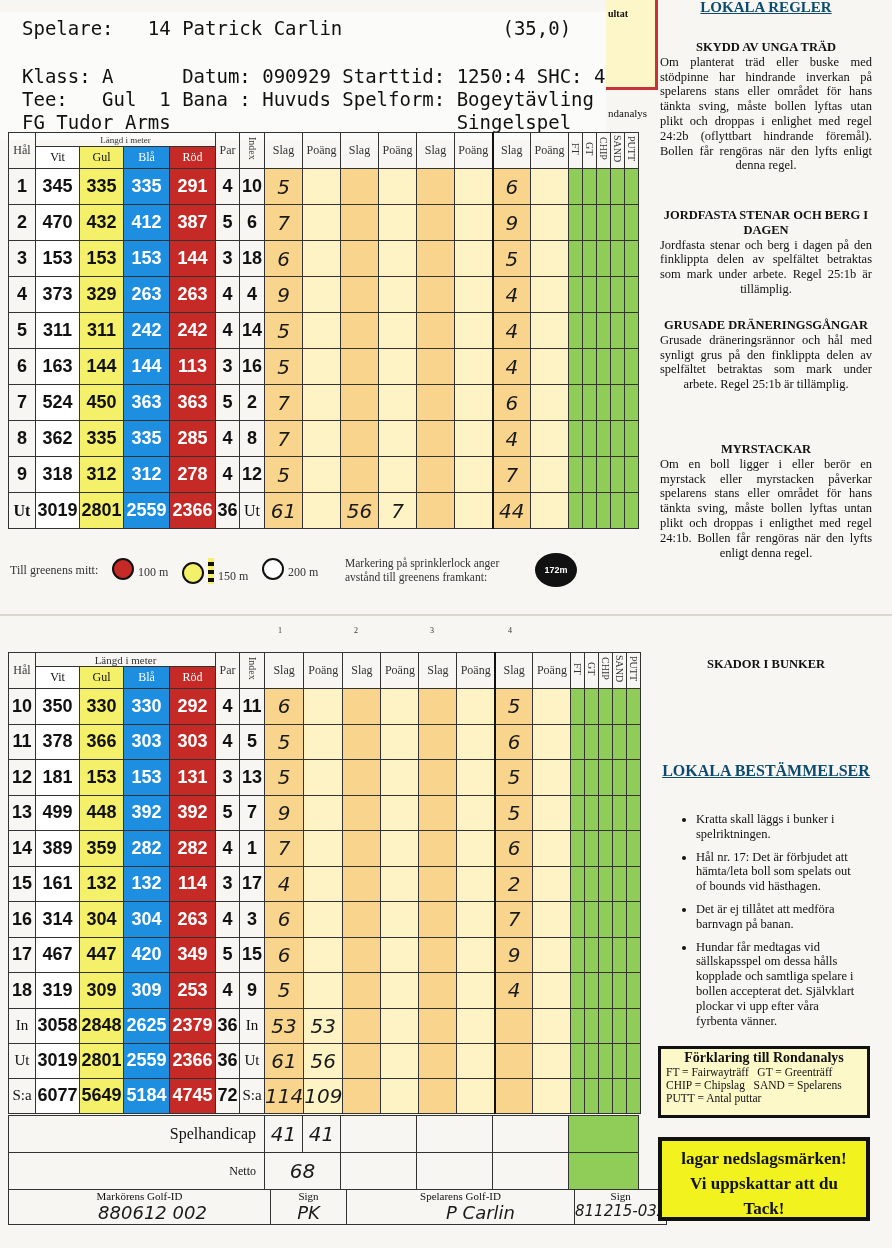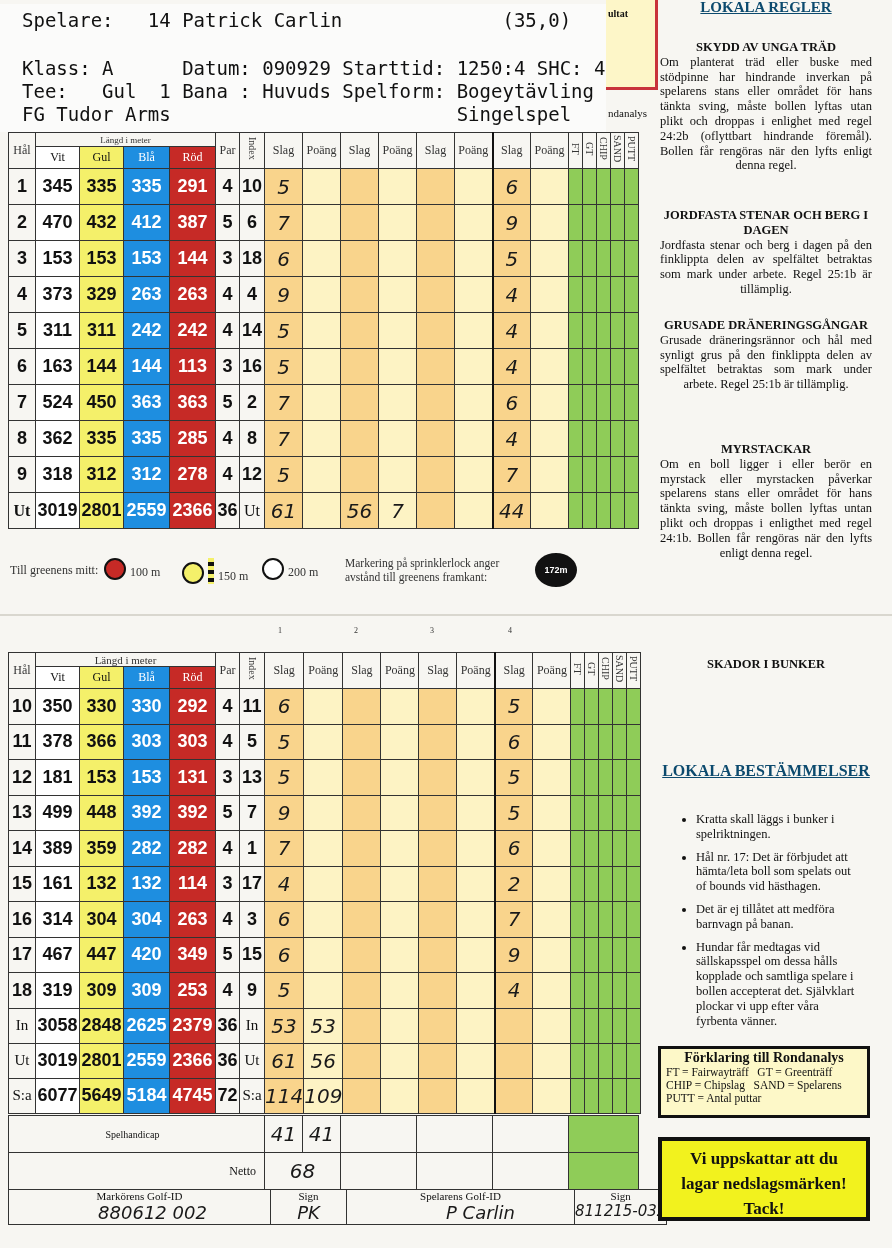--- a/index.html
+++ b/index.html
@@ -1,17 +1,17 @@
 <!DOCTYPE html>
 <html><head>
 <meta charset="utf-8">
 <style>
   html,body{margin:0;padding:0;}
   body{width:892px;height:1248px;background:#f7f6f2;position:relative;overflow:hidden;font-family:"Liberation Serif",serif;color:#111;}
-  .hdr{position:absolute;left:0;top:4px;width:606px;height:128px;background:#fbfbfa;font-family:"DejaVu Sans Mono",monospace;font-size:19px;line-height:23.5px;color:#111;}
+  .hdr{position:absolute;left:0;top:12px;width:606px;height:128px;background:#fbfbfa;font-family:"DejaVu Sans Mono",monospace;font-size:19px;line-height:23.5px;color:#111;}
   .hdr .ln{position:absolute;left:22px;white-space:pre;}
   .resbox{position:absolute;left:606px;top:0;width:52px;height:90px;background:#fdf6c8;border:3px solid #c8333a;border-left:none;border-top:none;box-sizing:border-box;font-size:10px;font-weight:bold;padding:8px 0 0 2px;}
   .rondhdr{position:absolute;left:606px;top:95px;width:52px;height:40px;font-size:11px;text-align:left;padding:12px 0 0 2px;box-sizing:border-box;}
 
   table.sc{position:absolute;border-collapse:collapse;table-layout:fixed;}
   table.sc td{border:1px solid #333;padding:0;text-align:center;overflow:hidden;white-space:nowrap;}
   .hh{font-size:12px;color:#333;}
   .num{font-family:"Liberation Sans",sans-serif;font-weight:bold;font-size:18px;}
   .c-vit{background:#fff;}
   .c-gul{background:#f4f06a;}
@@ -331,21 +331,21 @@
     <td class="c-green"></td>
     <td class="c-green"></td>
   </tr>
 </tbody>
   </table>
 
 <div class="legend">
   <div class="it" style="left:0;top:5px">
       <span>Till greenens mitt:</span>
     </div>
-  <div class="it" style="left:94px">
+  <div class="it" style="left:102px">
       <span class="dot" style="background:#c62a26"></span>
       <span>100 m</span>
     </div>
   <div class="it" style="left:172px">
       <span class="dot" style="background:#f4f06a"></span>
       <span style="display:inline-block;width:6px;height:26px;background:repeating-linear-gradient(#f4f06a 0 4px,#111 4px 8px)"></span>
       <span>150 m</span>
     </div>
   <div class="it" style="left:252px">
       <span class="dot" style="background:#fff"></span>
@@ -688,21 +688,21 @@
     <col style="width:256px">
       <col style="width:38px">
       <col style="width:38px">
       <col style="width:76px">
       <col style="width:76px">
       <col style="width:76px">
       <col style="width:70px">
   </colgroup>
   <tbody>
       <tr style="height:37px">
-    <td style="text-align:center;padding-right:8px;font-size:10px">Spelhandicap</td>
+    <td style="text-align:right;padding-right:8px;font-size:16px">Spelhandicap</td>
     <td class="hw">41</td>
     <td class="hw">41</td>
     <td></td>
     <td></td>
     <td></td>
     <td class="c-green"></td>
   </tr>
   <tr style="height:37px">
     <td style="text-align:right;padding-right:8px;font-size:12px">Netto</td>
     <td colspan="2" class="hw">68</td>
@@ -775,16 +775,16 @@
 </div>
 
 <div class="expl">
   <div class="t">Förklaring till Rondanalys</div>
   <div style="white-space:pre">FT = Fairwayträff   GT = Greenträff</div>
   <div style="white-space:pre">CHIP = Chipslag   SAND = Spelarens</div>
   <div>PUTT = Antal puttar</div>
 </div>
 
 <div class="thanks">
+  <div>lagar nedslagsmärken!</div>
   <div>Vi uppskattar att du</div>
-  <div>lagar nedslagsmärken!</div>
   <div>Tack!</div>
 </div>
 
 </body></html>

